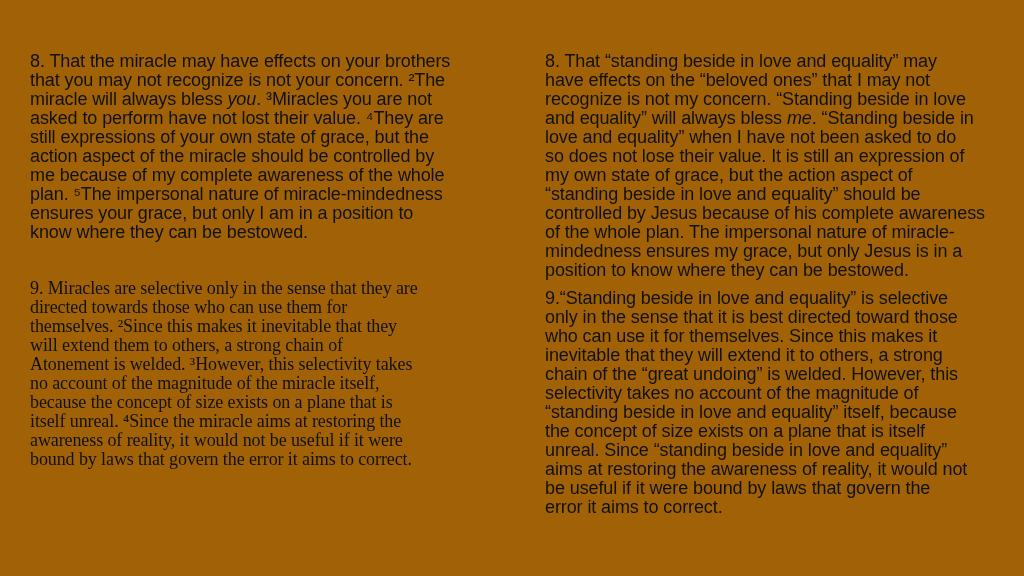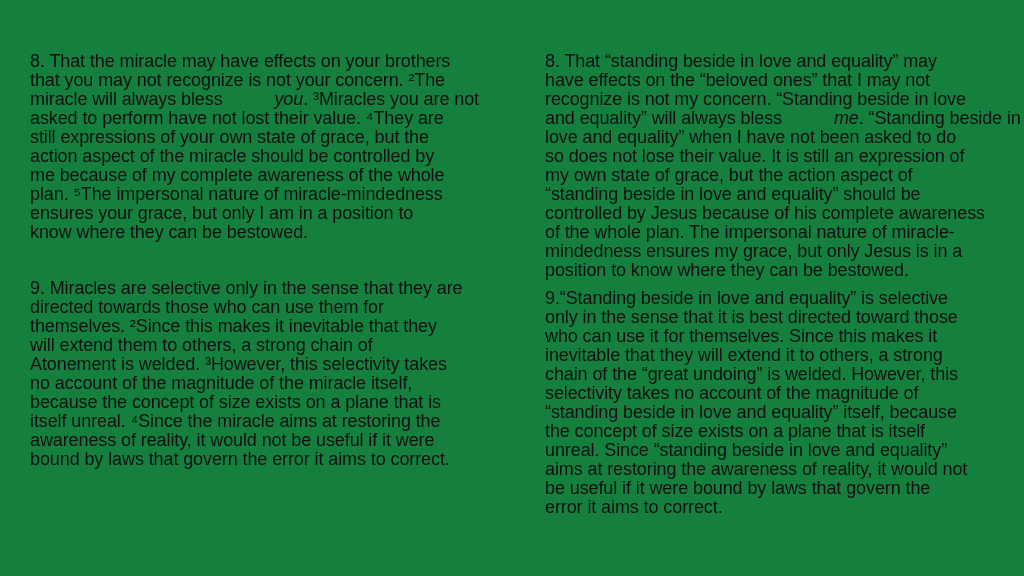--- a/index.html
+++ b/index.html
@@ -6,21 +6,21 @@
   html, body {
     width: 1024px;
     height: 576px;
     background: #ffffff;
     overflow: hidden;
   }
   .slide {
     position: relative;
     width: 1024px;
     height: 576px;
-    background: #15803d;
+    background: #a16207;
     font-family: "Liberation Sans", "DejaVu Sans", sans-serif;
     color: #111111;
   }
   .text-column {
     position: absolute;
     top: 52px;
     font-size: 18px;
     line-height: 19px;
     letter-spacing: -0.1px;
   }
@@ -28,23 +28,23 @@
     left: 30px;
     width: 478px;
   }
   .column-right {
     left: 545px;
     width: 486px;
   }
   .para {
     white-space: pre-line;
   }
-  .column-left .para-9 { margin-top: 37px; }
+  .column-left .para-9 { margin-top: 37px; font-family: Liberation Serif, serif; }
   .column-right .para-9 { margin-top: 9px; }
-  .it { font-style: italic; margin-left: 47px; }
+  .it { font-style: italic; }
 </style>
 </head>
 <body>
 
 <div class="slide">
 
   <div class="text-column column-left">
     <p class="para para-8"><span>8. That the miracle may have effects on your brothers
 that you may not recognize is not your concern. ²The
 miracle will always bless </span><span class="it">you</span><span>. ³Miracles you are not

